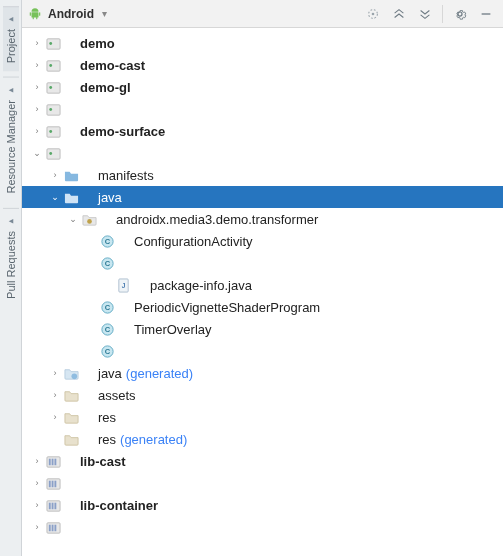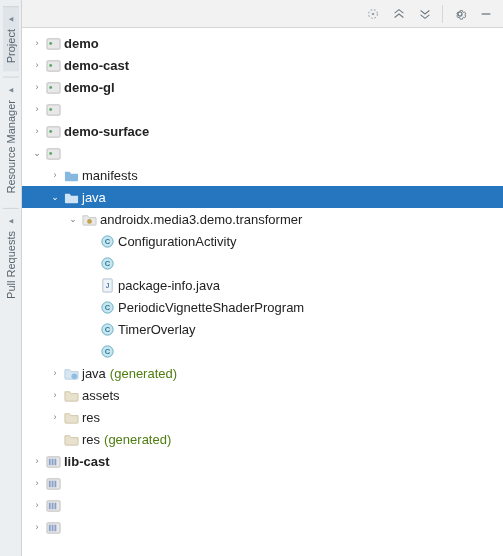--- a/index.html
+++ b/index.html
@@ -84,23 +84,23 @@
     white-space: nowrap;
     cursor: pointer;
   }
   .row.selected { background: #2675bf; color: #fff; }
   .row.selected .label { color: #fff; }
   .row.selected .arrow { color: #fff; }
   .arrow-cell { width: 14px; text-align: center; font-size: 9px; color: #7a7a7a; }
   .arrow-cell.empty { visibility: hidden; }
   .icon-cell { width: 18px; display: flex; align-items: center; justify-content: center; }
   .icon-cell svg { width: 15px; height: 15px; }
-  .label { padding-left: 2px; }
+  .label { padding-left: 18px; }
   .label.bold { font-weight: 650; }
-  .suffix { color: #4d7c0f; padding-left: 4px; }
+  .suffix { color: #3b82f6; padding-left: 4px; }
 </style>
 </head>
 <body>
 
 <div class="side-tabs" id="side-tabs">
     <div class="side-tab active">
       <span>Project</span>
       <span class="ticon">▸</span>
     </div>
     <div class="side-tab">
@@ -108,20 +108,38 @@
       <span class="ticon">▸</span>
     </div>
     <div class="side-tab">
       <span>Pull Requests</span>
       <span class="ticon">▸</span>
     </div>
   </div>
 
 <div class="main">
   <div class="header">
+    <div class="header-left">
+      <span class="android-ic">
+        <svg viewBox="0 0 24 24">
+            <g fill="#77c159">
+              <circle cx="8" cy="6" r="1"></circle>
+              <circle cx="16" cy="6" r="1"></circle>
+              <path d="M6 8 a6 6 0 0 1 12 0 Z"></path>
+              <rect x="6" y="9" width="12" height="9" rx="1"></rect>
+              <rect x="3" y="9" width="2" height="6" rx="1"></rect>
+              <rect x="19" y="9" width="2" height="6" rx="1"></rect>
+              <rect x="8" y="17" width="2" height="4" rx="1"></rect>
+              <rect x="14" y="17" width="2" height="4" rx="1"></rect>
+            </g>
+          </svg>
+      </span>
+      <span class="header-title">Android</span>
+      <span class="dropdown-arrow">▾</span>
+    </div>
     <div class="header-spacer"></div>
     <div class="tbtn">
       <svg viewBox="0 0 16 16" fill="none" stroke="#9aa4ab" stroke-width="1.2">
           <circle cx="8" cy="8" r="5" stroke-dasharray="2 2"></circle>
           <circle cx="8" cy="8" r="1.5" fill="#9aa4ab" stroke="none"></circle>
         </svg>
     </div>
     <div class="tbtn">
       <svg viewBox="0 0 16 16" fill="none" stroke="#6f7b84" stroke-width="1.2">
           <path d="M3 7 L8 3 L13 7"></path>
@@ -247,21 +265,21 @@
       </div>
       <div class="row" style="padding-left: 62px;">
         <span class="arrow-cell empty arrow">›</span>
         <span class="icon-cell">
           <svg viewBox="0 0 16 16">
             <circle cx="8" cy="8" r="6" fill="#c7e6f0" stroke="#5ea9c2"></circle>
             <text x="8" y="11" text-anchor="middle" font-size="8" fill="#2d7a95" font-family="Arial" font-weight="bold">C</text>
           </svg>
         </span>
       </div>
-      <div class="row" style="padding-left: 62px;">
+      <div class="row" style="padding-left: 62px; margin-left: 16px;">
         <span class="arrow-cell empty arrow">›</span>
         <span class="icon-cell">
           <svg viewBox="0 0 16 16">
             <rect x="3" y="1" width="10" height="14" rx="1" fill="#eef3f7" stroke="#aebfcf"></rect>
             <text x="8" y="11" text-anchor="middle" font-size="7" fill="#4a7bb0" font-family="Arial" font-weight="bold">J</text>
           </svg>
         </span>
         <span class="label">package-info.java</span>
       </div>
       <div class="row" style="padding-left: 62px;">
@@ -358,20 +376,21 @@
       <div class="row" style="padding-left: 8px;">
         <span class="arrow-cell arrow">›</span>
         <span class="icon-cell">
           <svg viewBox="0 0 16 16">
             <rect x="1" y="3" width="14" height="11" rx="1" fill="#e8e8e8" stroke="#bcbcbc"></rect>
             <rect x="3" y="5" width="2" height="7" fill="#8aa0c8"></rect>
             <rect x="6" y="5" width="2" height="7" fill="#8aa0c8"></rect>
             <rect x="9" y="5" width="2" height="7" fill="#8aa0c8"></rect>
           </svg>
         </span>
+        <span class="label bold">lib-container</span>
       </div>
       <div class="row" style="padding-left: 8px;">
         <span class="arrow-cell arrow">›</span>
         <span class="icon-cell">
           <svg viewBox="0 0 16 16">
             <rect x="1" y="3" width="14" height="11" rx="1" fill="#e8e8e8" stroke="#bcbcbc"></rect>
             <rect x="3" y="5" width="2" height="7" fill="#8aa0c8"></rect>
             <rect x="6" y="5" width="2" height="7" fill="#8aa0c8"></rect>
             <rect x="9" y="5" width="2" height="7" fill="#8aa0c8"></rect>
           </svg>

